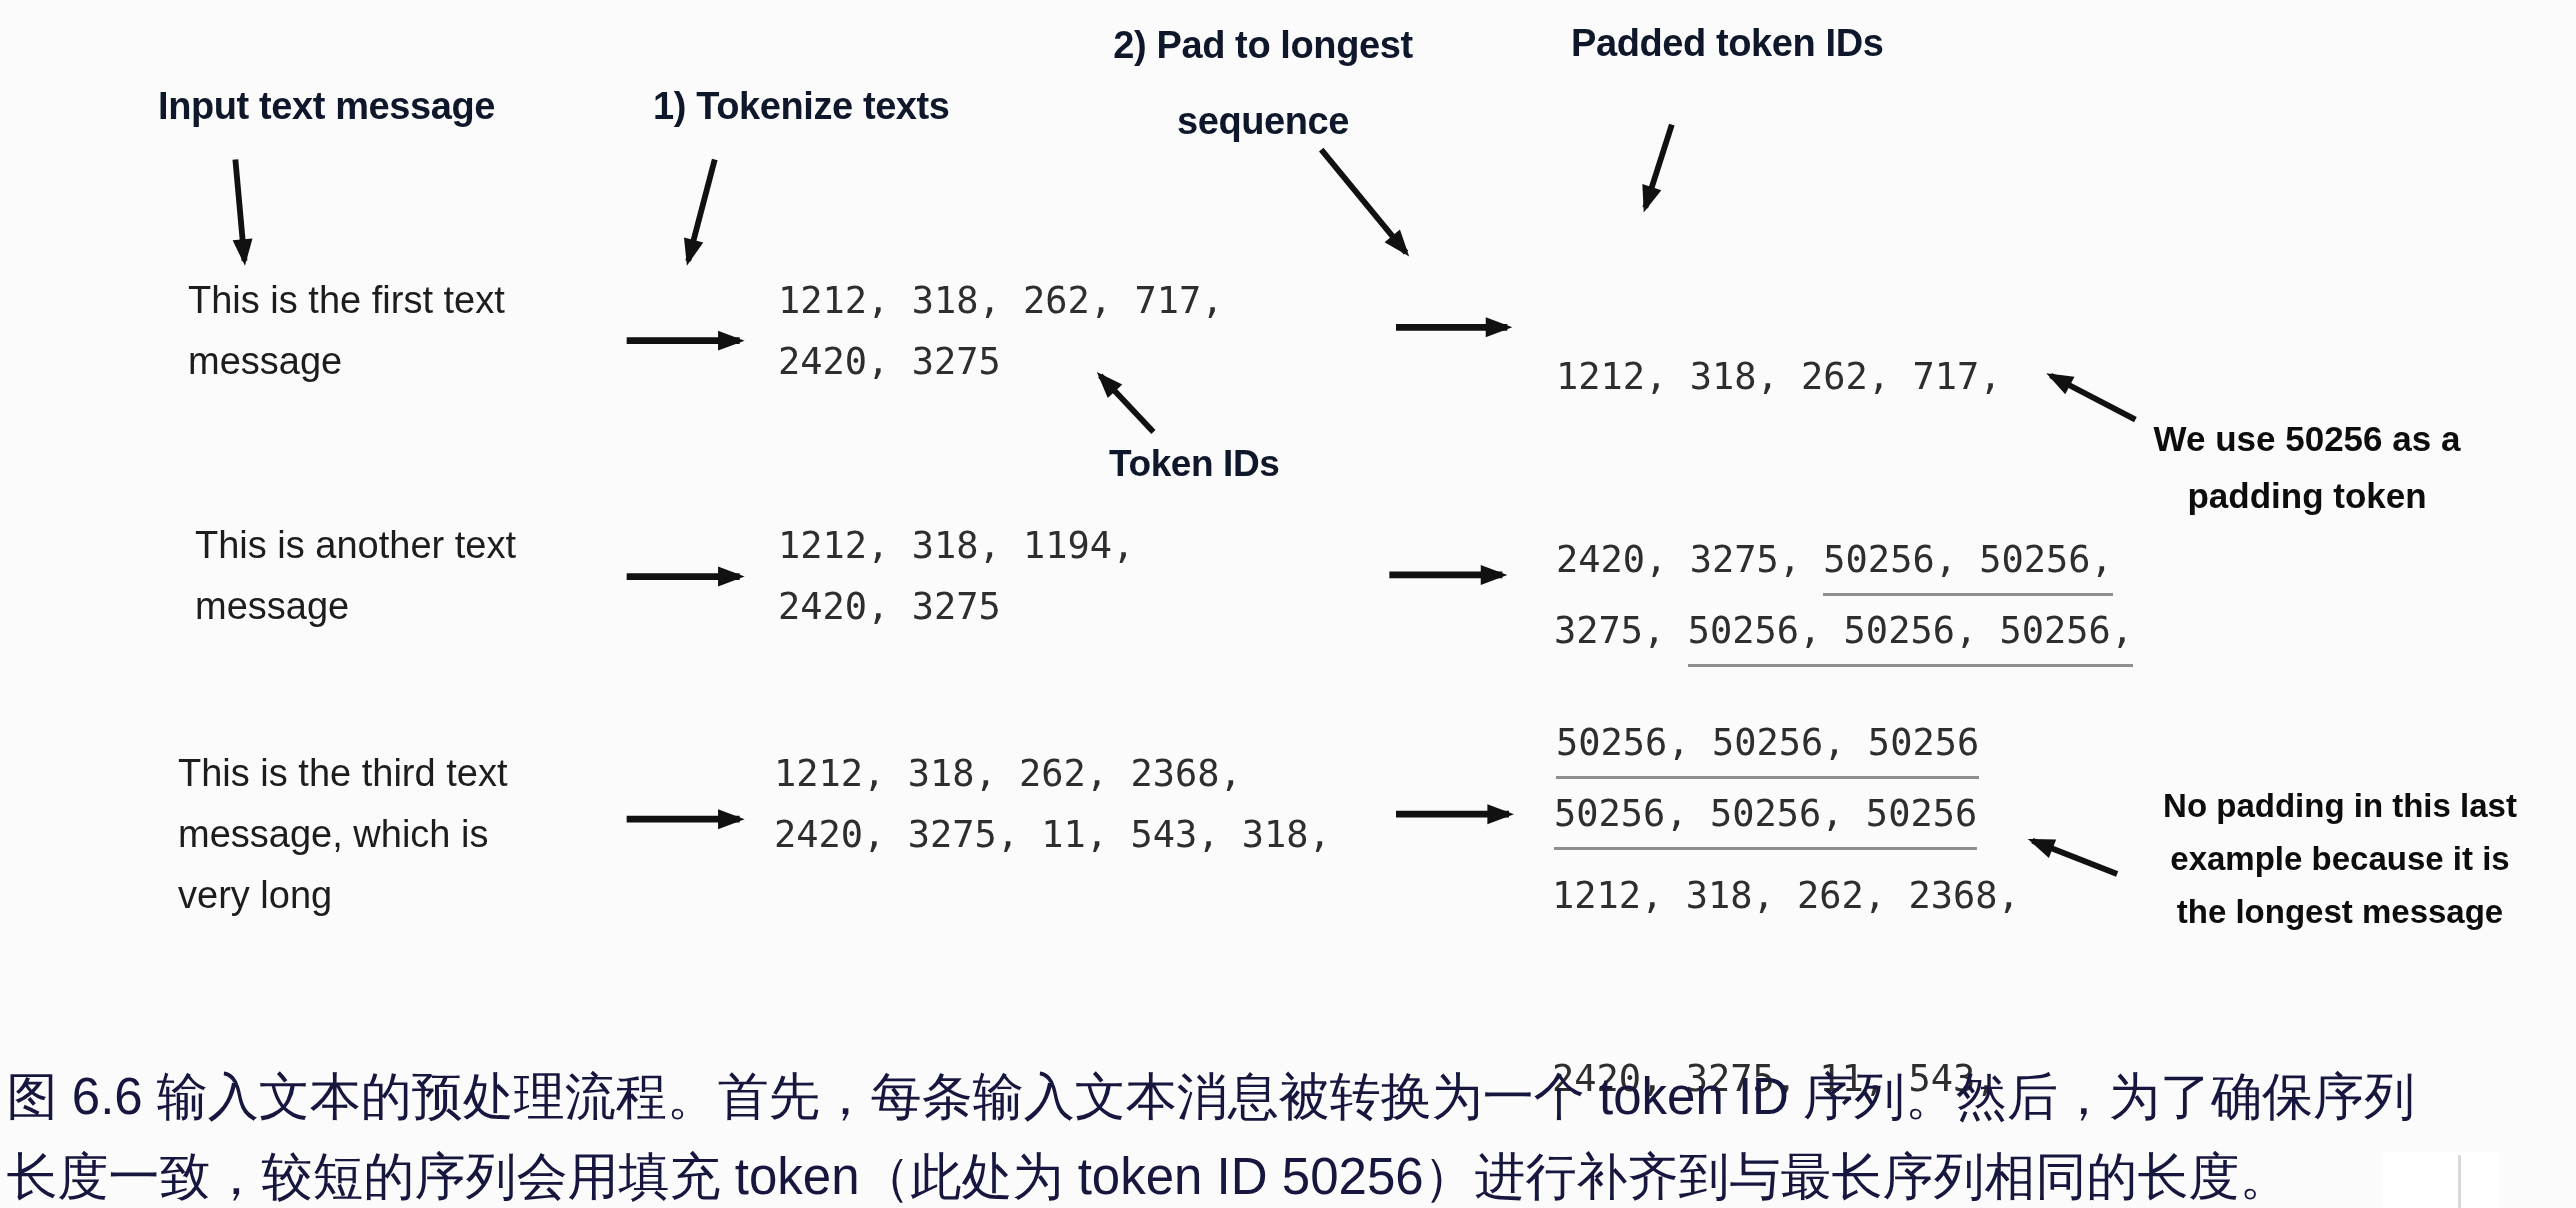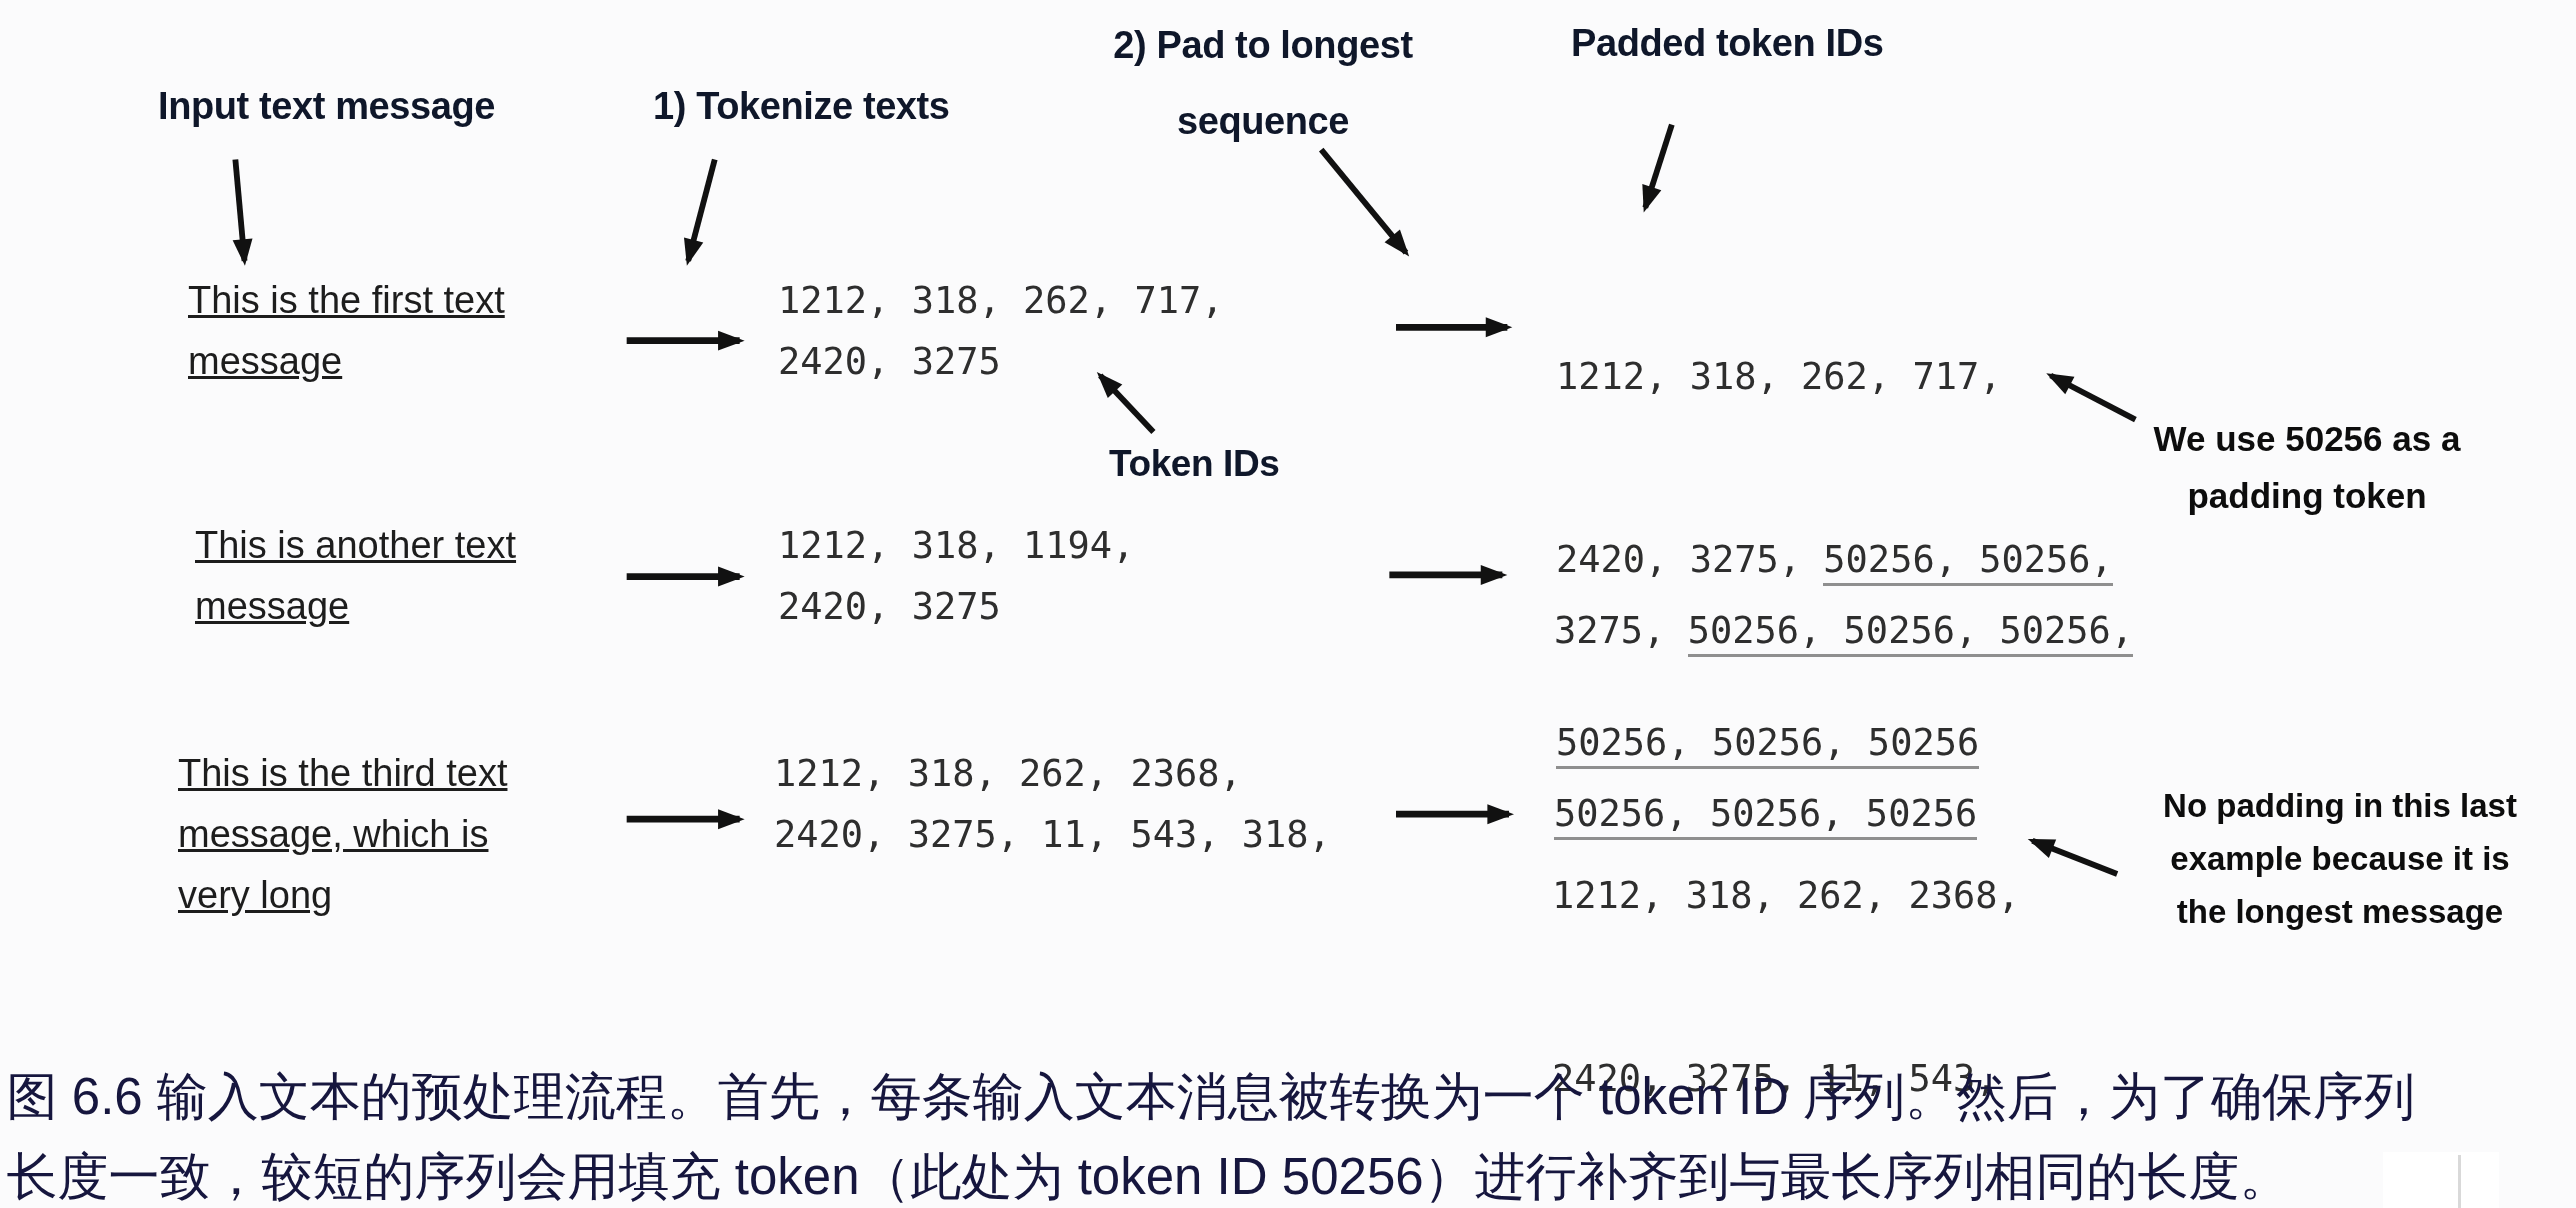--- a/index.html
+++ b/index.html
@@ -5,23 +5,23 @@
   html,body{margin:0;padding:0;}
   body{background:#fbfbfc;font-family:"Liberation Sans",sans-serif;}
   .stage{position:relative;width:2576px;height:1208px;background:#fbfbfc;overflow:hidden;}
   .abs{position:absolute;white-space:pre;}
   .label{font-weight:700;font-size:38px;line-height:47px;letter-spacing:-0.4px;color:#0f172a;}
   .label-center{text-align:center;}
   .pad-label{line-height:76px;}
   .note{font-weight:700;color:#0d0d0d;text-align:center;}
   .note-we{font-size:35px;line-height:57px;}
   .note-no{font-size:33px;line-height:53px;}
-  .body-text{font-size:38px;line-height:61px;color:#1d1d1d;text-decoration:underline;}
+  .body-text{font-size:38px;line-height:61px;color:#1d1d1d;}
   .mono{font-family:"DejaVu Sans Mono","Liberation Mono",monospace;font-size:37px;line-height:61px;color:#2e2e2e;}
-  .u{border-bottom:3.3px solid #8f8f8f;padding-bottom:2px;text-align:right;}
+  .u{border-bottom:3.3px solid #8f8f8f;padding-bottom:12px;text-align:right;}
   .caption{font-size:51px;line-height:80px;color:#16163e;}
   svg.arrows{position:absolute;left:0;top:0;width:2576px;height:1208px;}
   svg.arrows line{stroke:#111;}
   .thin{stroke-width:7px;}
   .thick{stroke-width:8px;}
   .corner-patch{position:absolute;background:#ffffff;}
   .corner-line{position:absolute;background:#d9d9d9;}
 </style>
 </head>
 <body>

